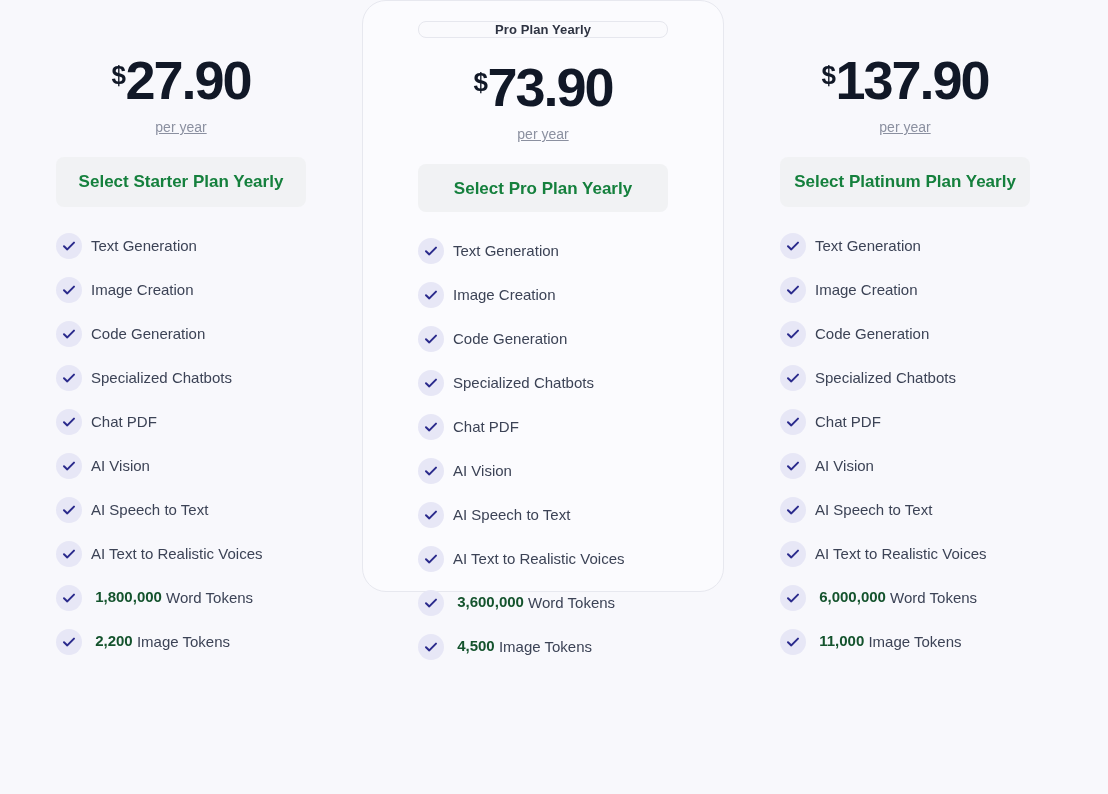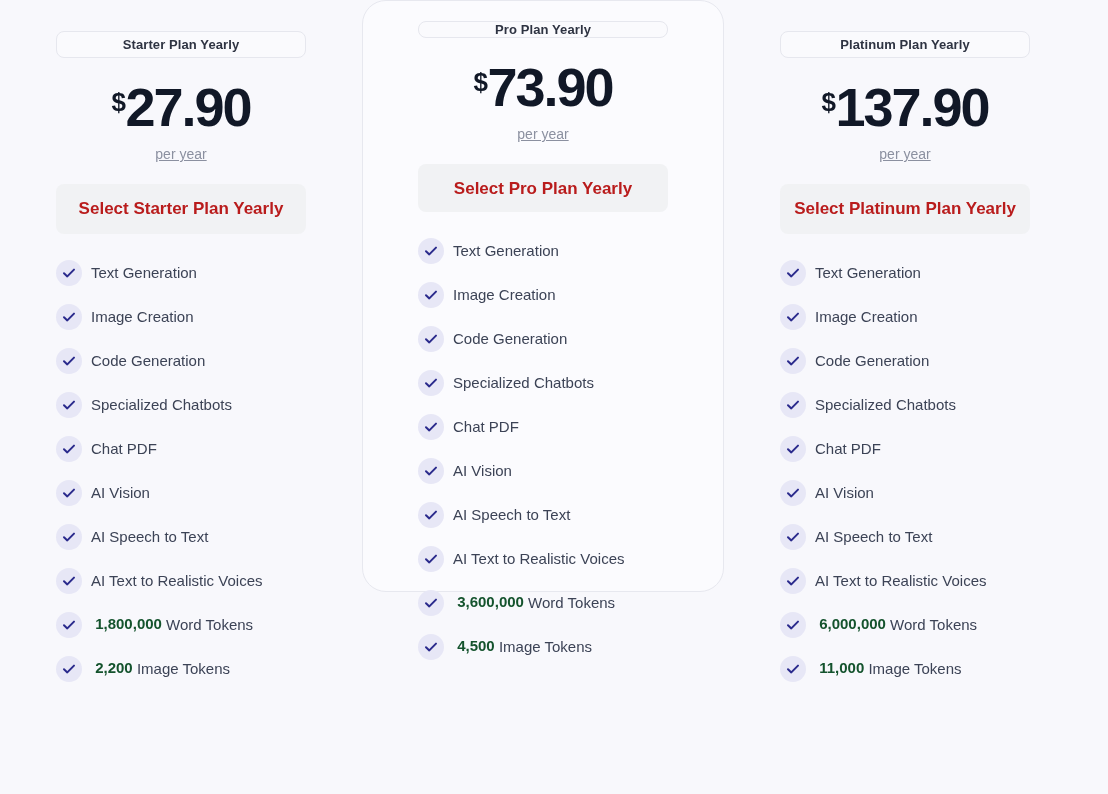--- a/index.html
+++ b/index.html
@@ -96,21 +96,21 @@
   
   .select-button {
     box-sizing: border-box;
     width: 250px;
     min-height: 48px;
     margin-top: 22px;
     padding: 13px 12px;
     border: none;
     border-radius: 8px;
     background: #f1f2f4;
-    color: #b91c1c;
+    color: #15803d;
     font-family: "Liberation Sans", sans-serif;
     font-size: 17px;
     font-weight: 700;
     line-height: 1.4;
     text-align: center;
     cursor: pointer;
   }
 
   
   .feature-list {
@@ -155,21 +155,20 @@
     font-weight: 700;
     color: #14532d;
   }
 </style>
 </head>
 <body>
 
 <div class="pricing-grid">
 
   <div class="plan-card">
-    <div class="plan-pill">Starter Plan Yearly</div>
 
     <div class="price-block">
       <div class="price-row">
         <span class="price-currency">$</span>
           <span class="price-amount">27.90</span>
       </div>
       <div class="price-period">per year</div>
     </div>
 
     <button class="select-button">Select Starter Plan Yearly</button>
@@ -297,21 +296,20 @@
         <span class="check-icon"><svg viewBox="0 0 26 26">
               <path d="M8 13.3 L11.3 16.4 L18 9.6" fill="none" stroke="#2a2a8c" stroke-width="2" stroke-linecap="round" stroke-linejoin="round"></path>
             </svg></span>
         <span class="token-number">4,500</span>
         <span class="feature-text">Image Tokens</span>
       </li>
     </ul>
   </div>
 
   <div class="plan-card">
-    <div class="plan-pill">Platinum Plan Yearly</div>
 
     <div class="price-block">
       <div class="price-row">
         <span class="price-currency">$</span>
           <span class="price-amount">137.90</span>
       </div>
       <div class="price-period">per year</div>
     </div>
 
     <button class="select-button">Select Platinum Plan Yearly</button>

